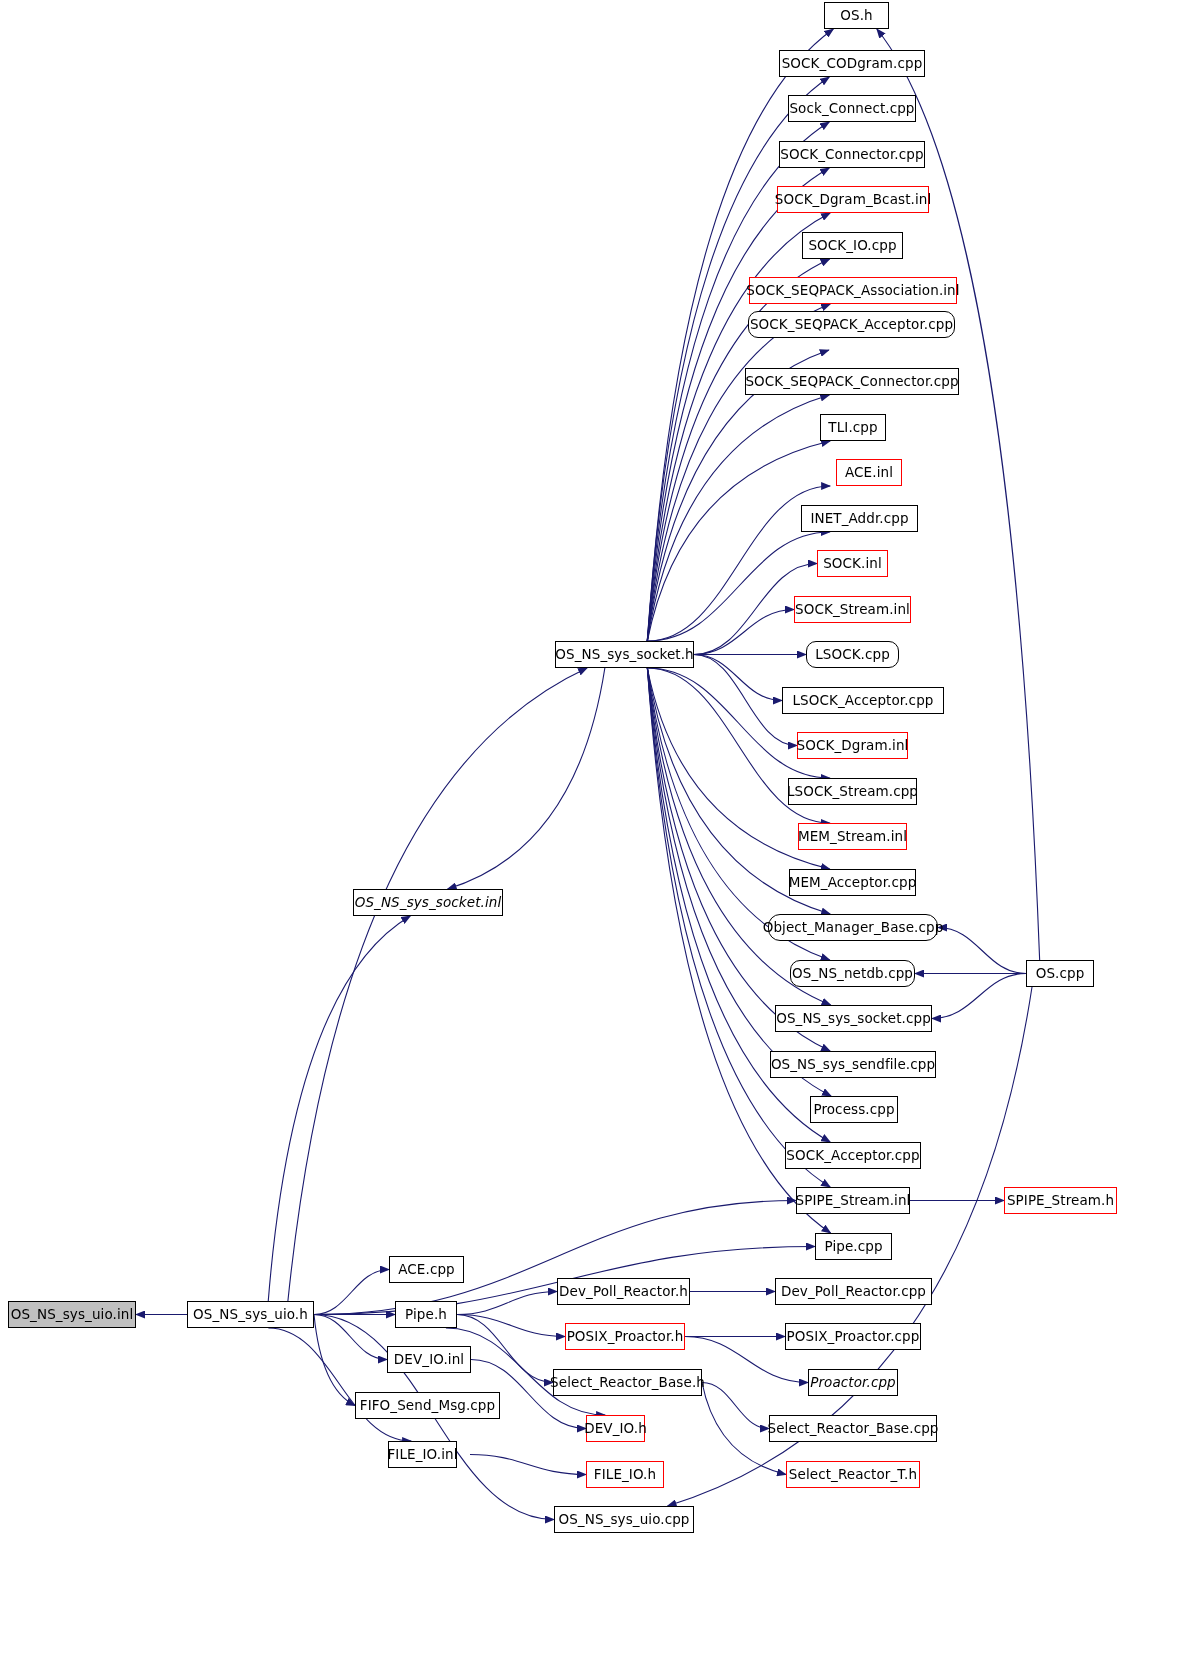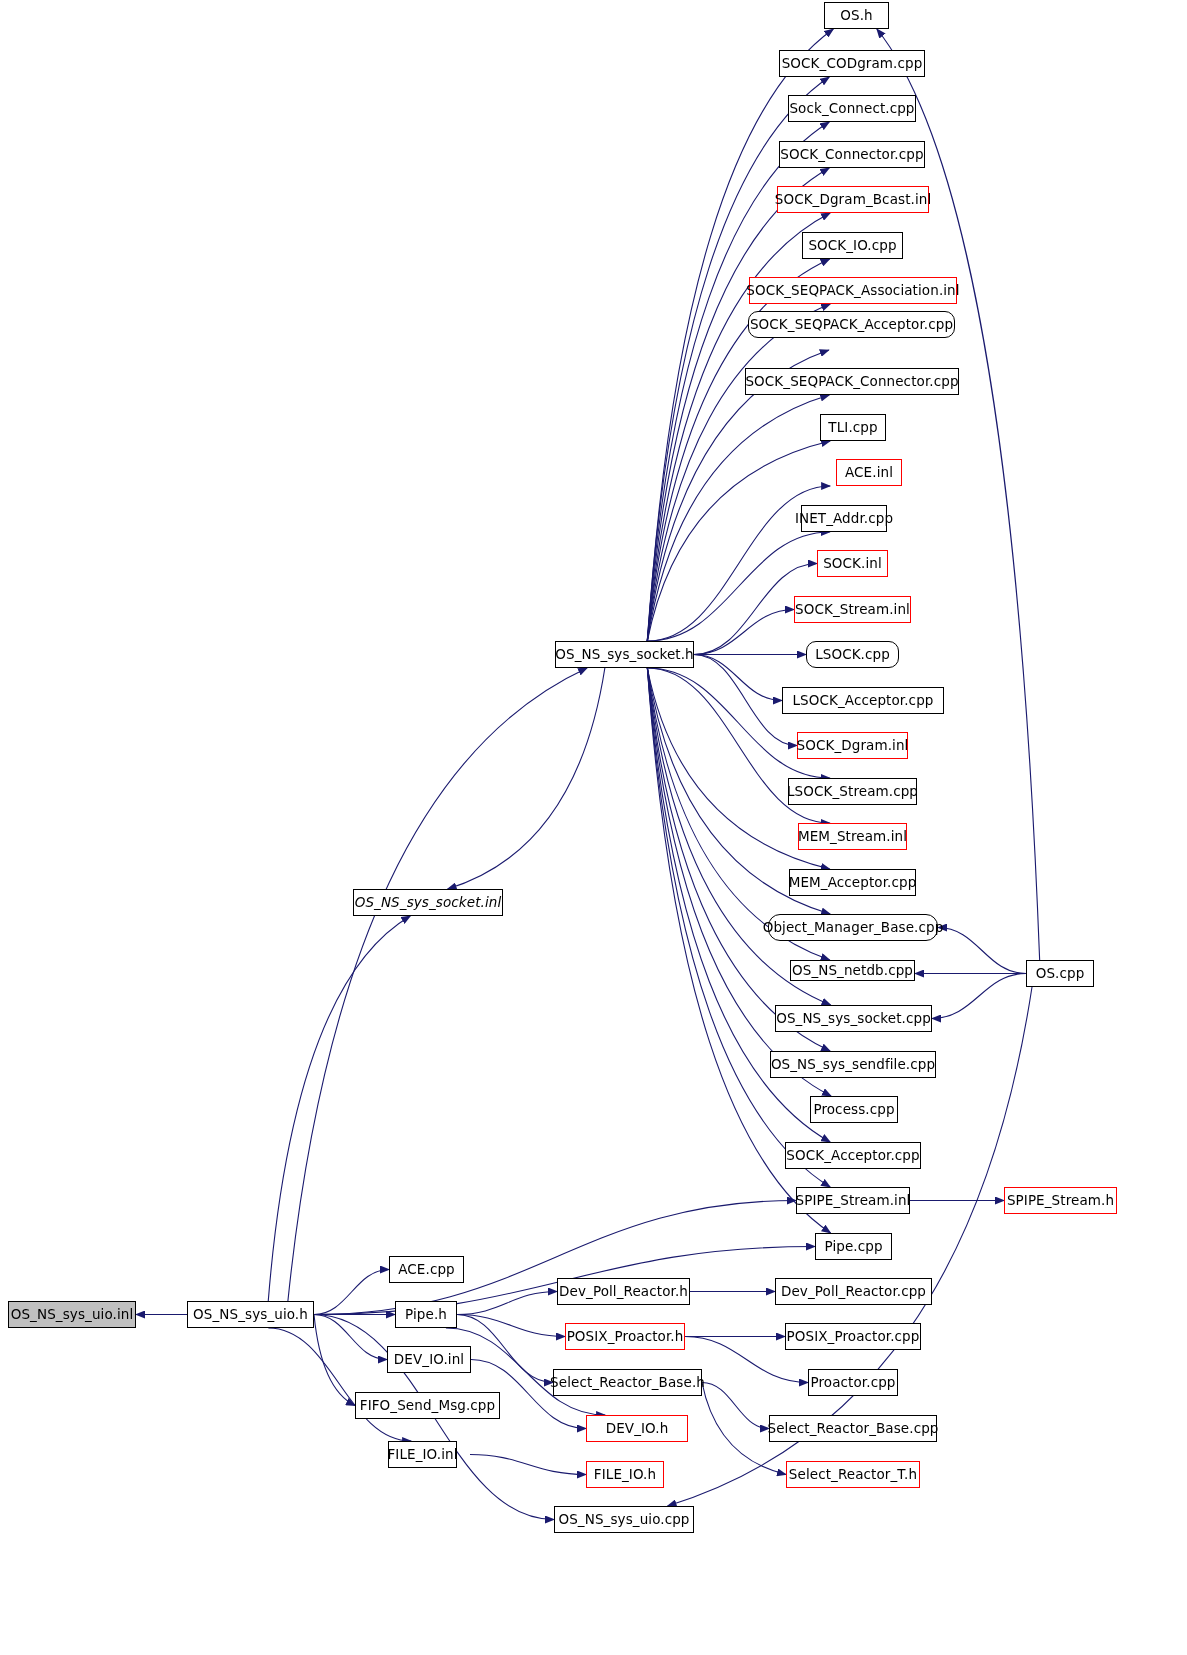--- a/index.html
+++ b/index.html
@@ -134,21 +134,21 @@
     </div>
     <div class="node" style="left: 745px; top: 368px; width: 214px; height: 27px;">
       <span>SOCK_SEQPACK_Connector.cpp</span>
     </div>
     <div class="node" style="left: 820px; top: 414px; width: 66px; height: 27px;">
       <span>TLI.cpp</span>
     </div>
     <div class="node red" style="left: 820px; top: 459px; width: 66px; height: 27px; margin-left: 16px;">
       <span>ACE.inl</span>
     </div>
-    <div class="node" style="left: 801px; top: 505px; width: 86px; height: 27px;">
+    <div class="node" style="left: 801px; top: 505px; width: 117px; height: 27px;">
       <span>INET_Addr.cpp</span>
     </div>
     <div class="node red" style="left: 817px; top: 550px; width: 71px; height: 27px;">
       <span>SOCK.inl</span>
     </div>
     <div class="node red" style="left: 794px; top: 596px; width: 117px; height: 27px;">
       <span>SOCK_Stream.inl</span>
     </div>
     <div class="node" style="left: 555px; top: 641px; width: 139px; height: 27px;">
       <span>OS_NS_sys_socket.h</span>
@@ -170,21 +170,21 @@
     </div>
     <div class="node" style="left: 789px; top: 869px; width: 127px; height: 27px;">
       <span>MEM_Acceptor.cpp</span>
     </div>
     <div class="node" style="left: 353px; top: 889px; width: 150px; height: 27px; font-style: italic;">
       <span>OS_NS_sys_socket.inl</span>
     </div>
     <div class="node" style="left: 768px; top: 914px; width: 170px; height: 27px; border-radius: 12px;">
       <span>Object_Manager_Base.cpp</span>
     </div>
-    <div class="node" style="left: 790px; top: 960px; width: 125px; height: 21px;">
+    <div class="node" style="left: 790px; top: 960px; width: 125px; height: 27px; border-radius: 10px;">
       <span>OS_NS_netdb.cpp</span>
     </div>
     <div class="node" style="left: 1026px; top: 960px; width: 68px; height: 27px;">
       <span>OS.cpp</span>
     </div>
     <div class="node" style="left: 775px; top: 1005px; width: 157px; height: 27px;">
       <span>OS_NS_sys_socket.cpp</span>
     </div>
     <div class="node" style="left: 770px; top: 1051px; width: 166px; height: 27px;">
       <span>OS_NS_sys_sendfile.cpp</span>
@@ -227,27 +227,27 @@
     </div>
     <div class="node" style="left: 785px; top: 1323px; width: 136px; height: 27px;">
       <span>POSIX_Proactor.cpp</span>
     </div>
     <div class="node" style="left: 387px; top: 1346px; width: 84px; height: 27px;">
       <span>DEV_IO.inl</span>
     </div>
     <div class="node" style="left: 553px; top: 1369px; width: 149px; height: 27px;">
       <span>Select_Reactor_Base.h</span>
     </div>
-    <div class="node" style="left: 808px; top: 1369px; width: 90px; height: 27px;">
+    <div class="node" style="left: 808px; top: 1369px; width: 90px; height: 27px; font-style: italic;">
       <span>Proactor.cpp</span>
     </div>
     <div class="node" style="left: 355px; top: 1392px; width: 145px; height: 27px;">
       <span>FIFO_Send_Msg.cpp</span>
     </div>
-    <div class="node red" style="left: 586px; top: 1415px; width: 102px; height: 27px;">
+    <div class="node red" style="left: 586px; top: 1415px; width: 59px; height: 27px;">
       <span>DEV_IO.h</span>
     </div>
     <div class="node" style="left: 769px; top: 1415px; width: 168px; height: 27px;">
       <span>Select_Reactor_Base.cpp</span>
     </div>
     <div class="node" style="left: 388px; top: 1441px; width: 69px; height: 27px;">
       <span>FILE_IO.inl</span>
     </div>
     <div class="node red" style="left: 586px; top: 1461px; width: 78px; height: 27px;">
       <span>FILE_IO.h</span>

